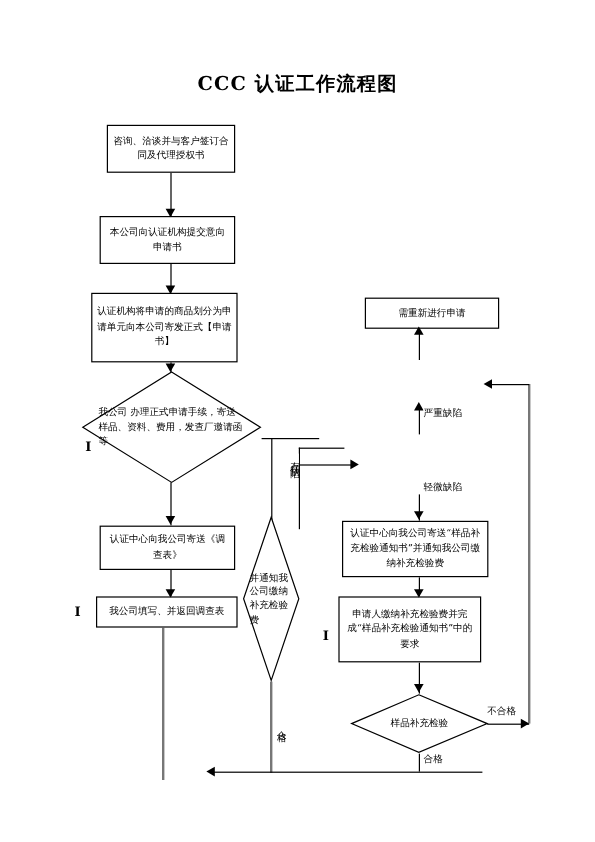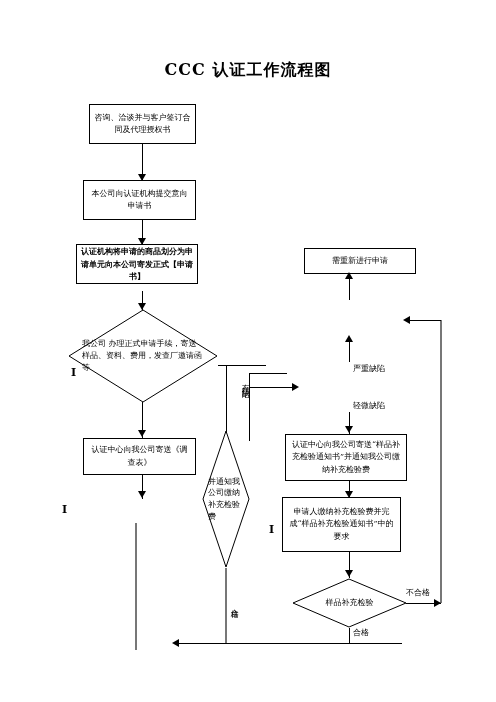--- a/index.html
+++ b/index.html
@@ -150,41 +150,42 @@
   <div class="box" style="left:89px; top:104px; width:107px; height:40px;">咨询、洽谈并与客户签订合同及代理授权书</div>
 
   <div class="line v" style="left:142px; top:144px; height:36px;"></div>
   <div class="arrow down" style="left:138px; top:174px;"></div>
 
   <div class="box" style="left:83px; top:180px; width:113px; height:40px;">本公司向认证机构提交意向申请书</div>
 
   <div class="line v" style="left:142px; top:220px; height:24px;"></div>
   <div class="arrow down" style="left:138px; top:238px;"></div>
 
-  <div class="box" style="left:76px; top:244px; width:122px; height:40px;font-weight:bold;">认证机构将申请的商品划分为申请单元向本公司寄发正式【申请书】</div>
+  <div class="box" style="left:76px; top:244px; width:122px; height:58px;">认证机构将申请的商品划分为申请单元向本公司寄发正式【申请书】</div>
 
   <div class="line v" style="left:142px; top:291px; height:20px;"></div>
   <div class="arrow down" style="left:138px; top:303px;"></div>
 
   <div class="dia-wrap" style="left:68px; top:309px; width:150px; height:94px;">
     <svg width="150" height="94" viewBox="0 0 150 94">
       <polygon points="75,1 149,47 75,93 1,47" fill="#ffffff" stroke="#000000" stroke-width="1"></polygon>
     </svg>
     <div class="dia-text narrow">我公司 办理正式申请手续，寄送样品、资料、费用，发查厂邀请函等</div>
   </div>
   <div class="marker" style="left:71px; top:366px;">Ⅰ</div>
 
   <div class="line v" style="left:142px; top:402px; height:36px;"></div>
   <div class="arrow down" style="left:138px; top:430px;"></div>
 
   <div class="box" style="left:83px; top:438px; width:113px; height:37px;">认证中心向我公司寄送《调查表》</div>
 
   <div class="line v" style="left:142px; top:475px; height:24px;"></div>
   <div class="arrow down" style="left:138px; top:491px;"></div>
 
+  <div class="box" style="left:80px; top:497px; width:118px; height:26px;">我公司填写、并返回调查表</div>
   <div class="marker" style="left:62px; top:503px;">Ⅰ</div>
 
   <div class="line thick-v" style="left:135px; top:523px; height:127px;"></div>
 
   <div class="line h" style="left:218px; top:365px; width:48px;"></div>
   <div class="line v" style="left:226px; top:365px; height:82px;"></div>
 
   <div class="dia-wrap" style="left:202px; top:430px; width:48px; height:138px;">
     <svg width="48" height="138" viewBox="0 0 48 138">
       <polygon points="24,1 47,69 24,137 1,69" fill="#ffffff" stroke="#000000" stroke-width="1"></polygon>
@@ -203,21 +204,21 @@
   <div class="arrow left" style="left:172px; top:639px;"></div>
 
   <div class="box" style="left:304px; top:248px; width:112px; height:26px;font-family:Liberation Serif, serif;">需重新进行申请</div>
 
   <div class="line v" style="left:349px; top:274px; height:26px;"></div>
   <div class="arrow up" style="left:345px; top:272px;"></div>
 
 
   <div class="line v" style="left:349px; top:337px; height:25px;"></div>
   <div class="arrow up" style="left:345px; top:335px;"></div>
-  <div class="edge-label" style="left:353px; top:340px;margin-top:24px;">严重缺陷</div>
+  <div class="edge-label" style="left:353px; top:340px;">严重缺陷</div>
 
 
   <div class="line h" style="left:249px; top:387px; width:47px;"></div>
   <div class="arrow right" style="left:292px; top:383px;"></div>
 
   <div class="line v" style="left:349px; top:412px; height:22px;"></div>
   <div class="arrow down" style="left:345px; top:426px;"></div>
   <div class="edge-label" style="left:353px; top:401px;">轻微缺陷</div>
 
   <div class="box" style="left:285px; top:434px; width:122px; height:47px;">认证中心向我公司寄送“样品补充检验通知书”并通知我公司缴纳补充检验费</div>

